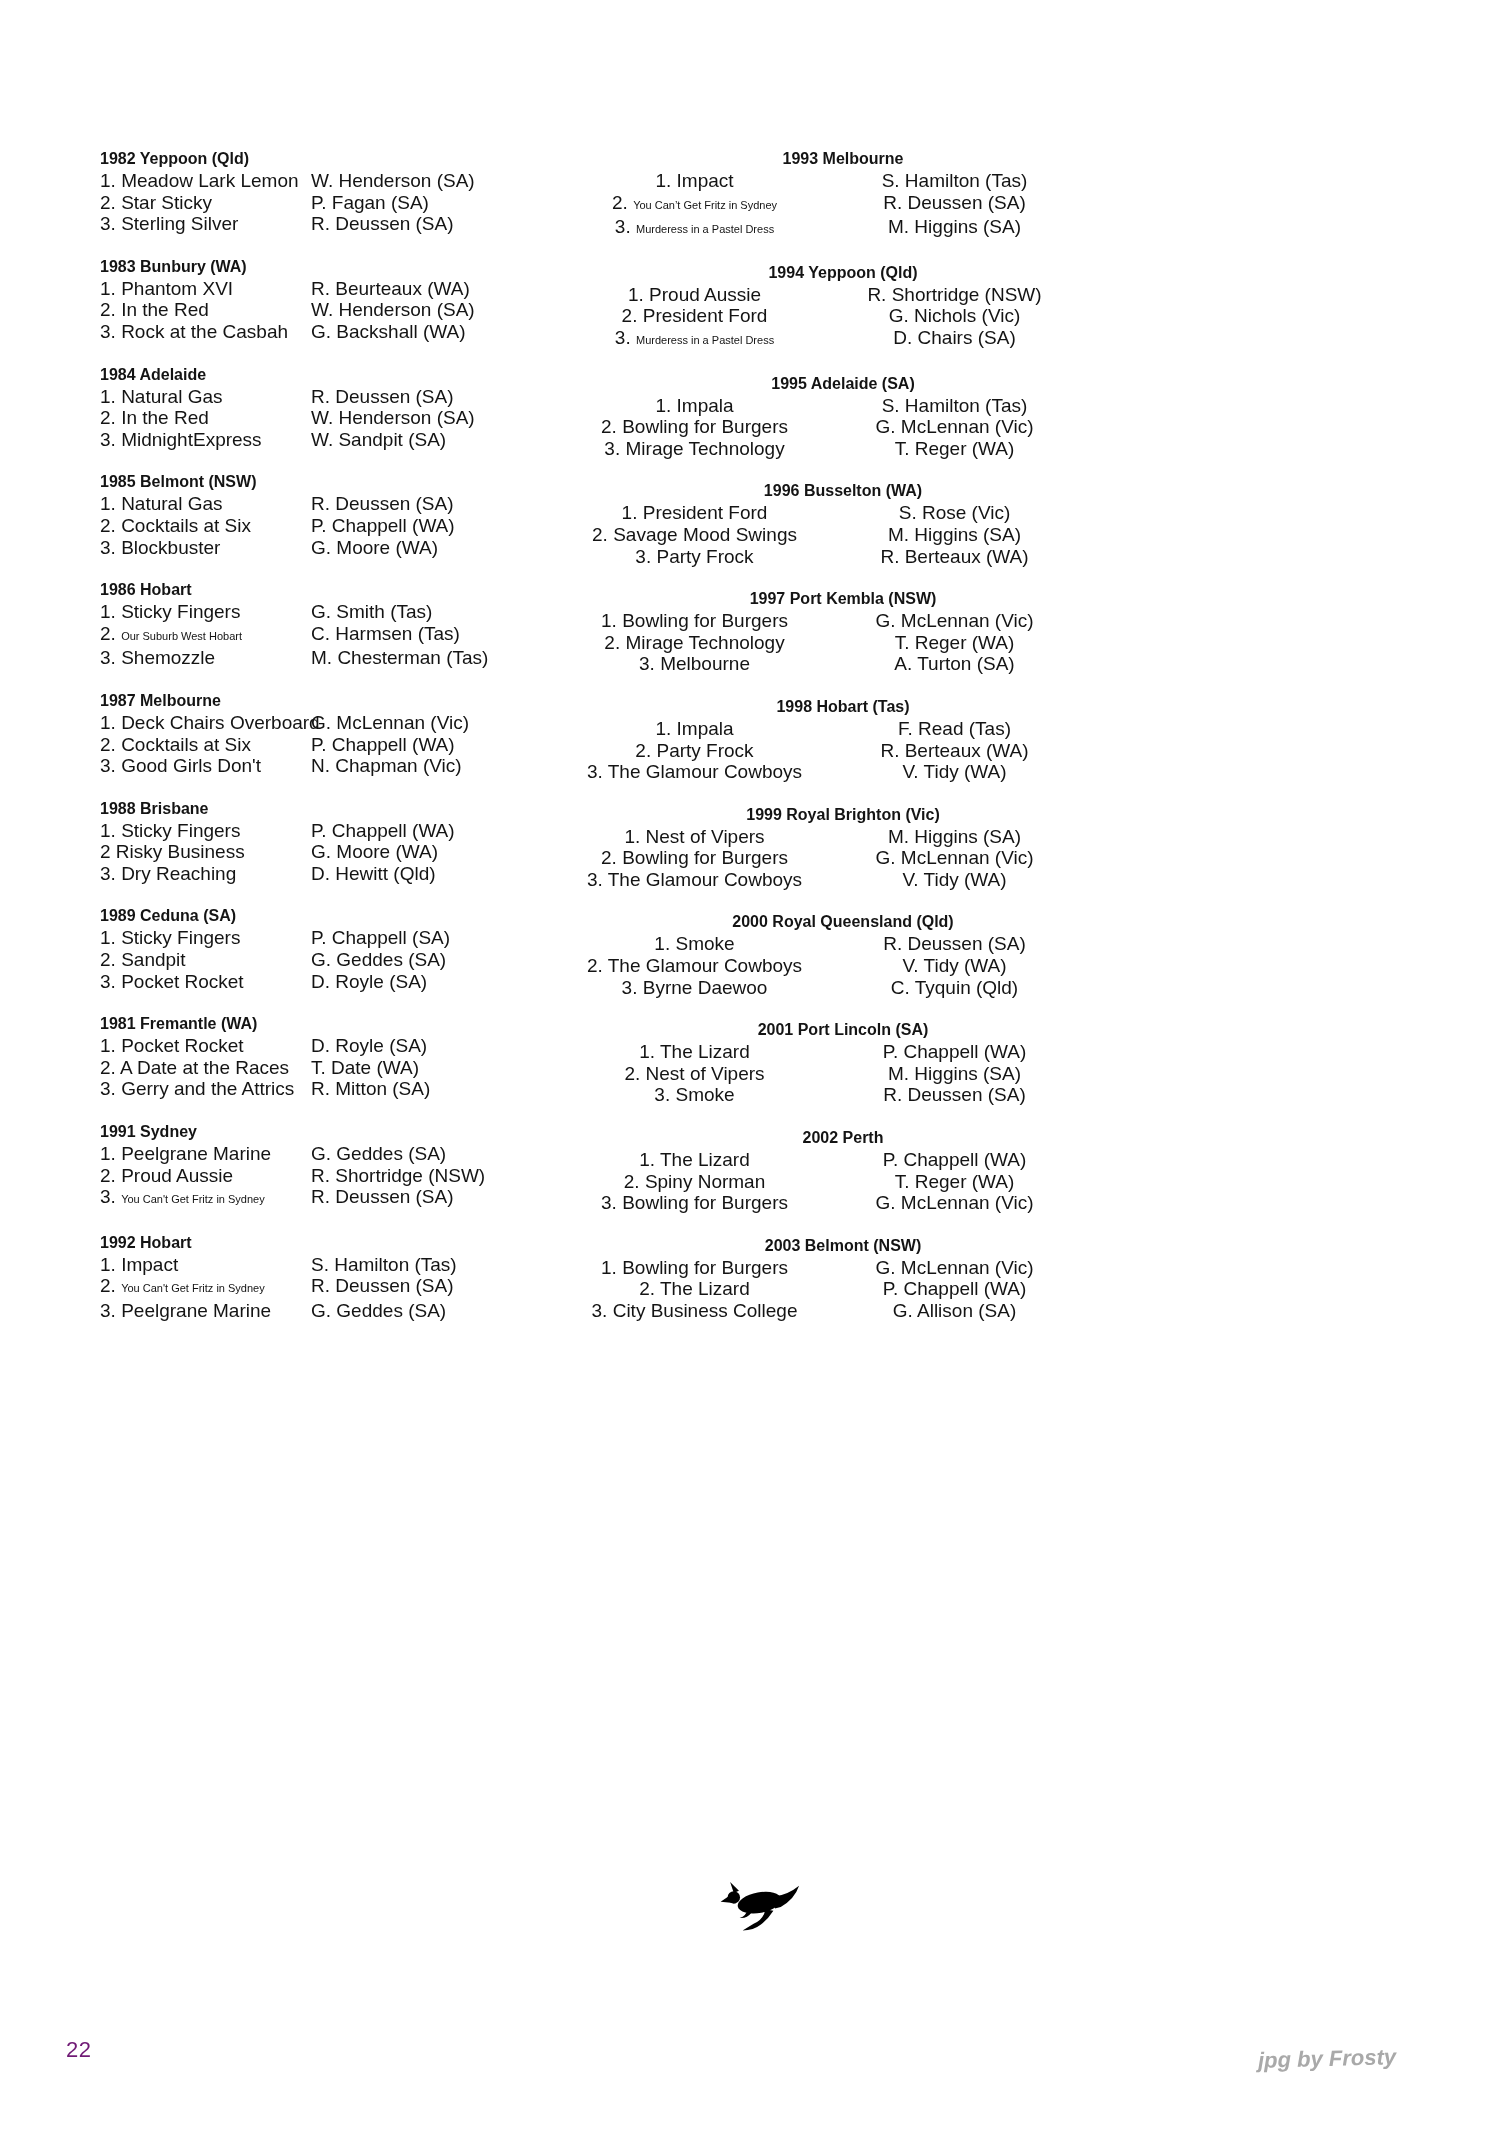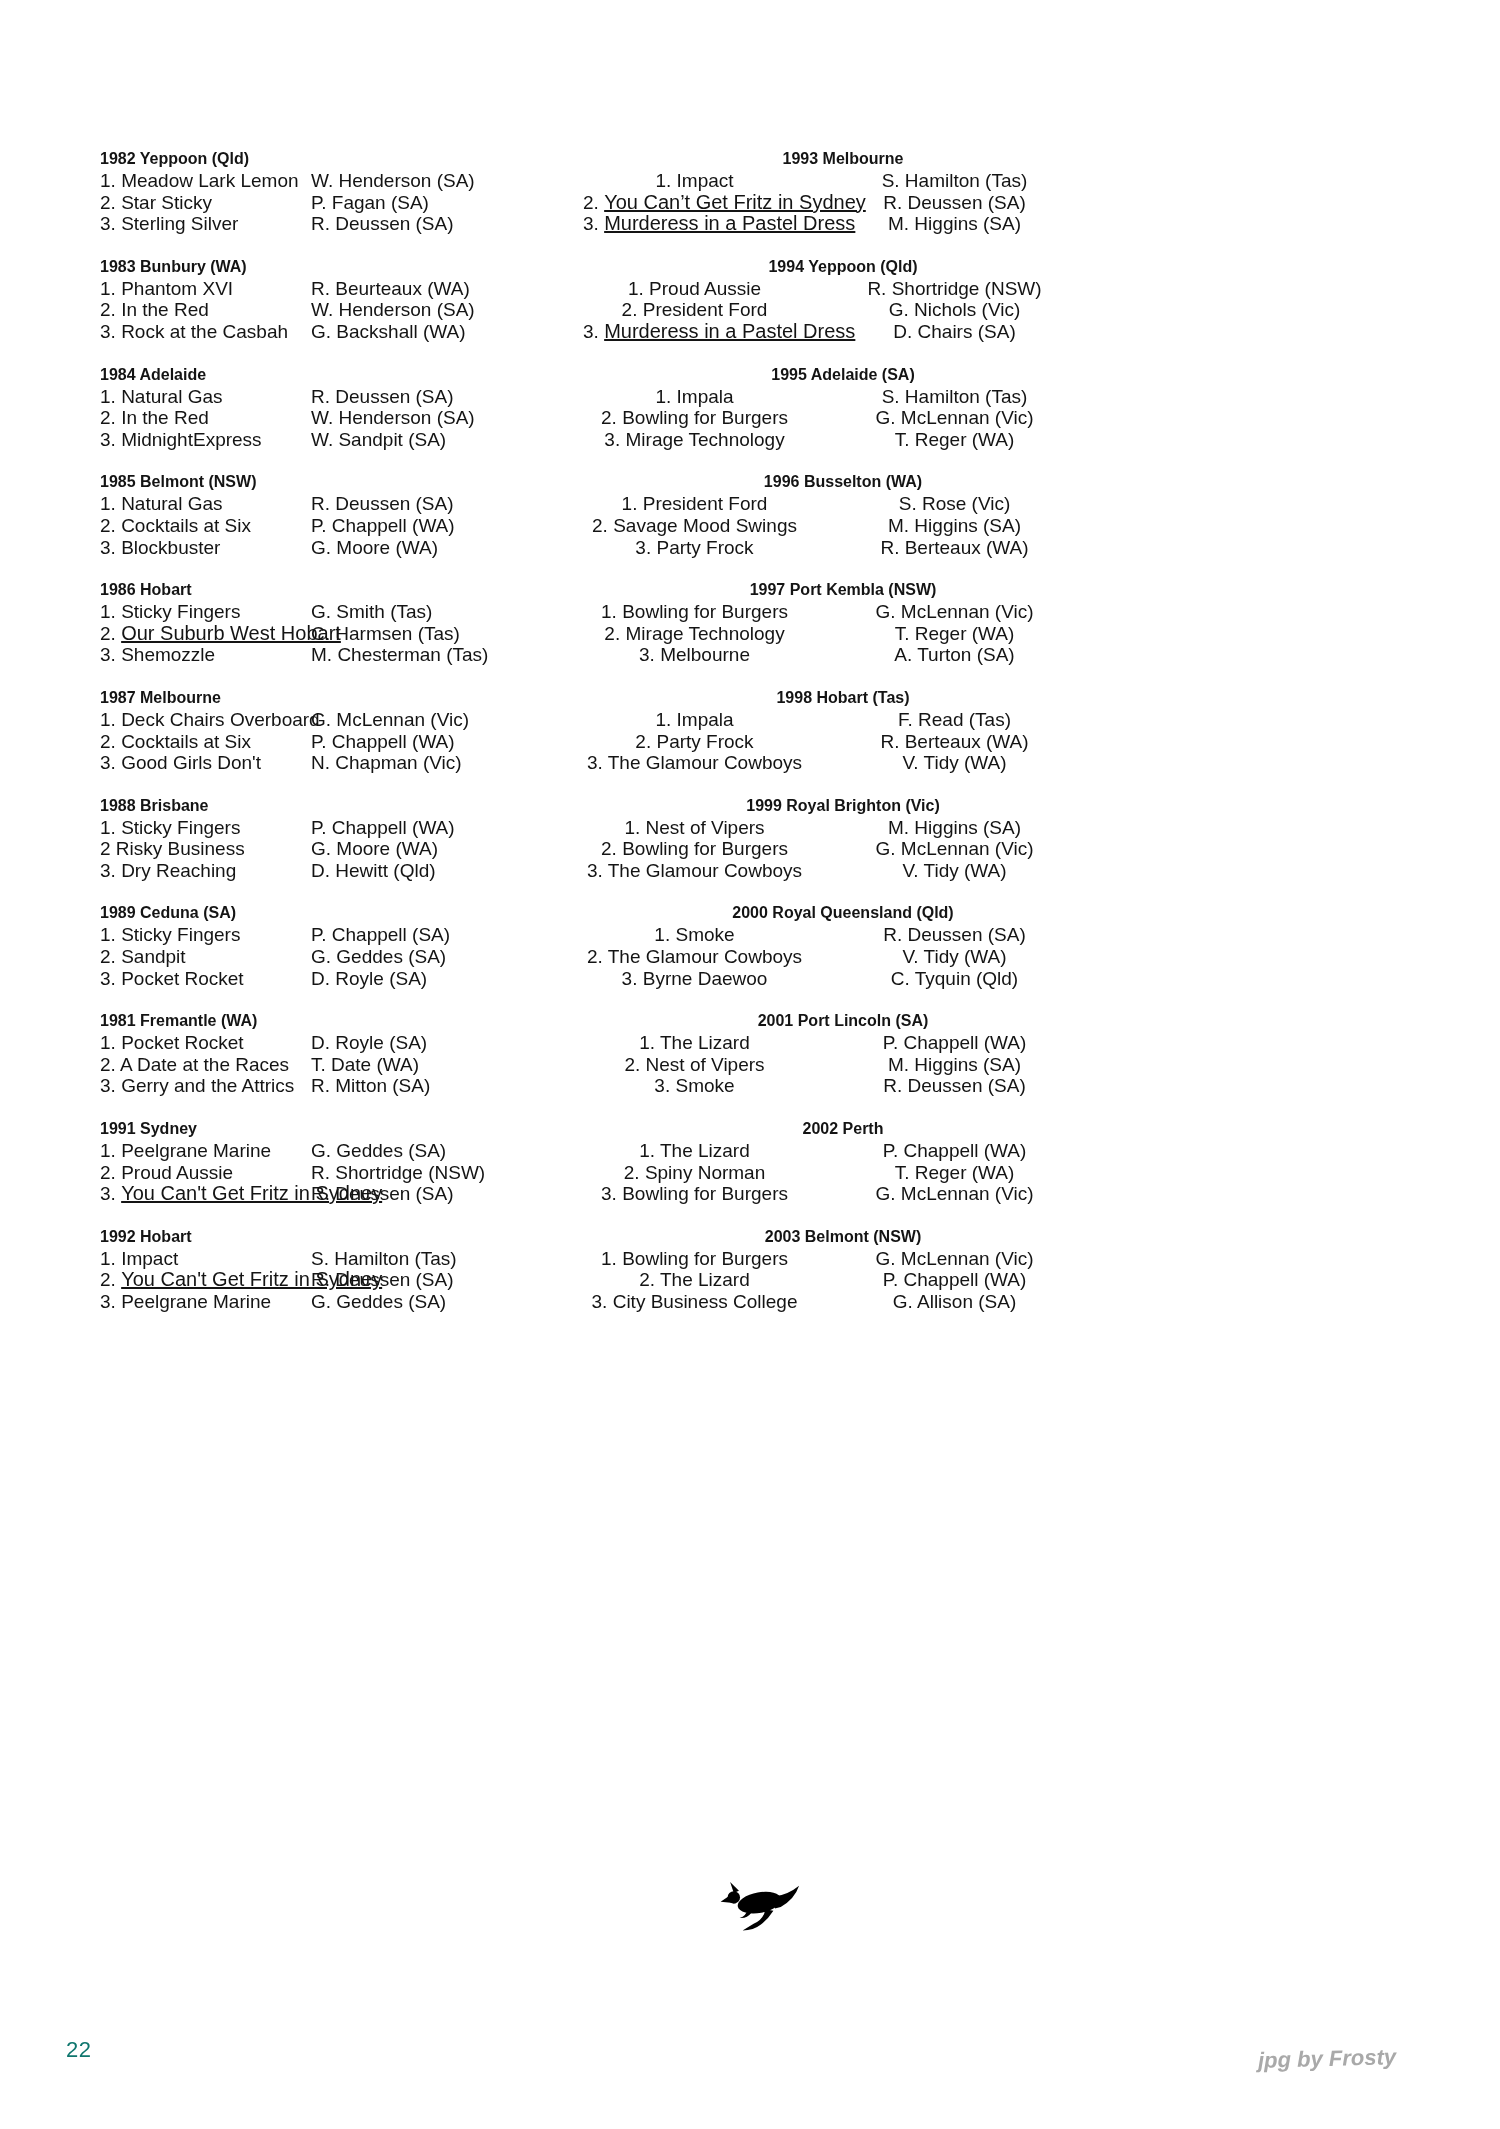--- a/index.html
+++ b/index.html
@@ -22,25 +22,25 @@
     white-space:nowrap;
   }
   .row{
     display:grid;
     line-height:21.6px;
     align-items:baseline;
   }
   .col-left .row{grid-template-columns:211px 1fr;}
   .col-right .row{grid-template-columns:223px 1fr;}
   .name-cell{font-size:19px;white-space:nowrap;}
-  .nm.small{font-size:20px;text-decoration:underline;}
+  .nm.small{font-size:11px;}
   .winner{font-size:19px;white-space:nowrap;}
   .page-number{
     position:absolute;left:66px;top:2037px;
-    font-size:22px;color:#0f766e;letter-spacing:0.5px;
+    font-size:22px;color:#701a75;letter-spacing:0.5px;
   }
   .credit{
     position:absolute;left:1258px;top:2046px;
     font-size:22px;font-style:italic;font-weight:700;
     color:#a9a9a9;transform:rotate(-1.5deg);
   }
   .kangaroo{
     position:absolute;left:714px;top:1876px;
     width:88px;height:62px;
   }

